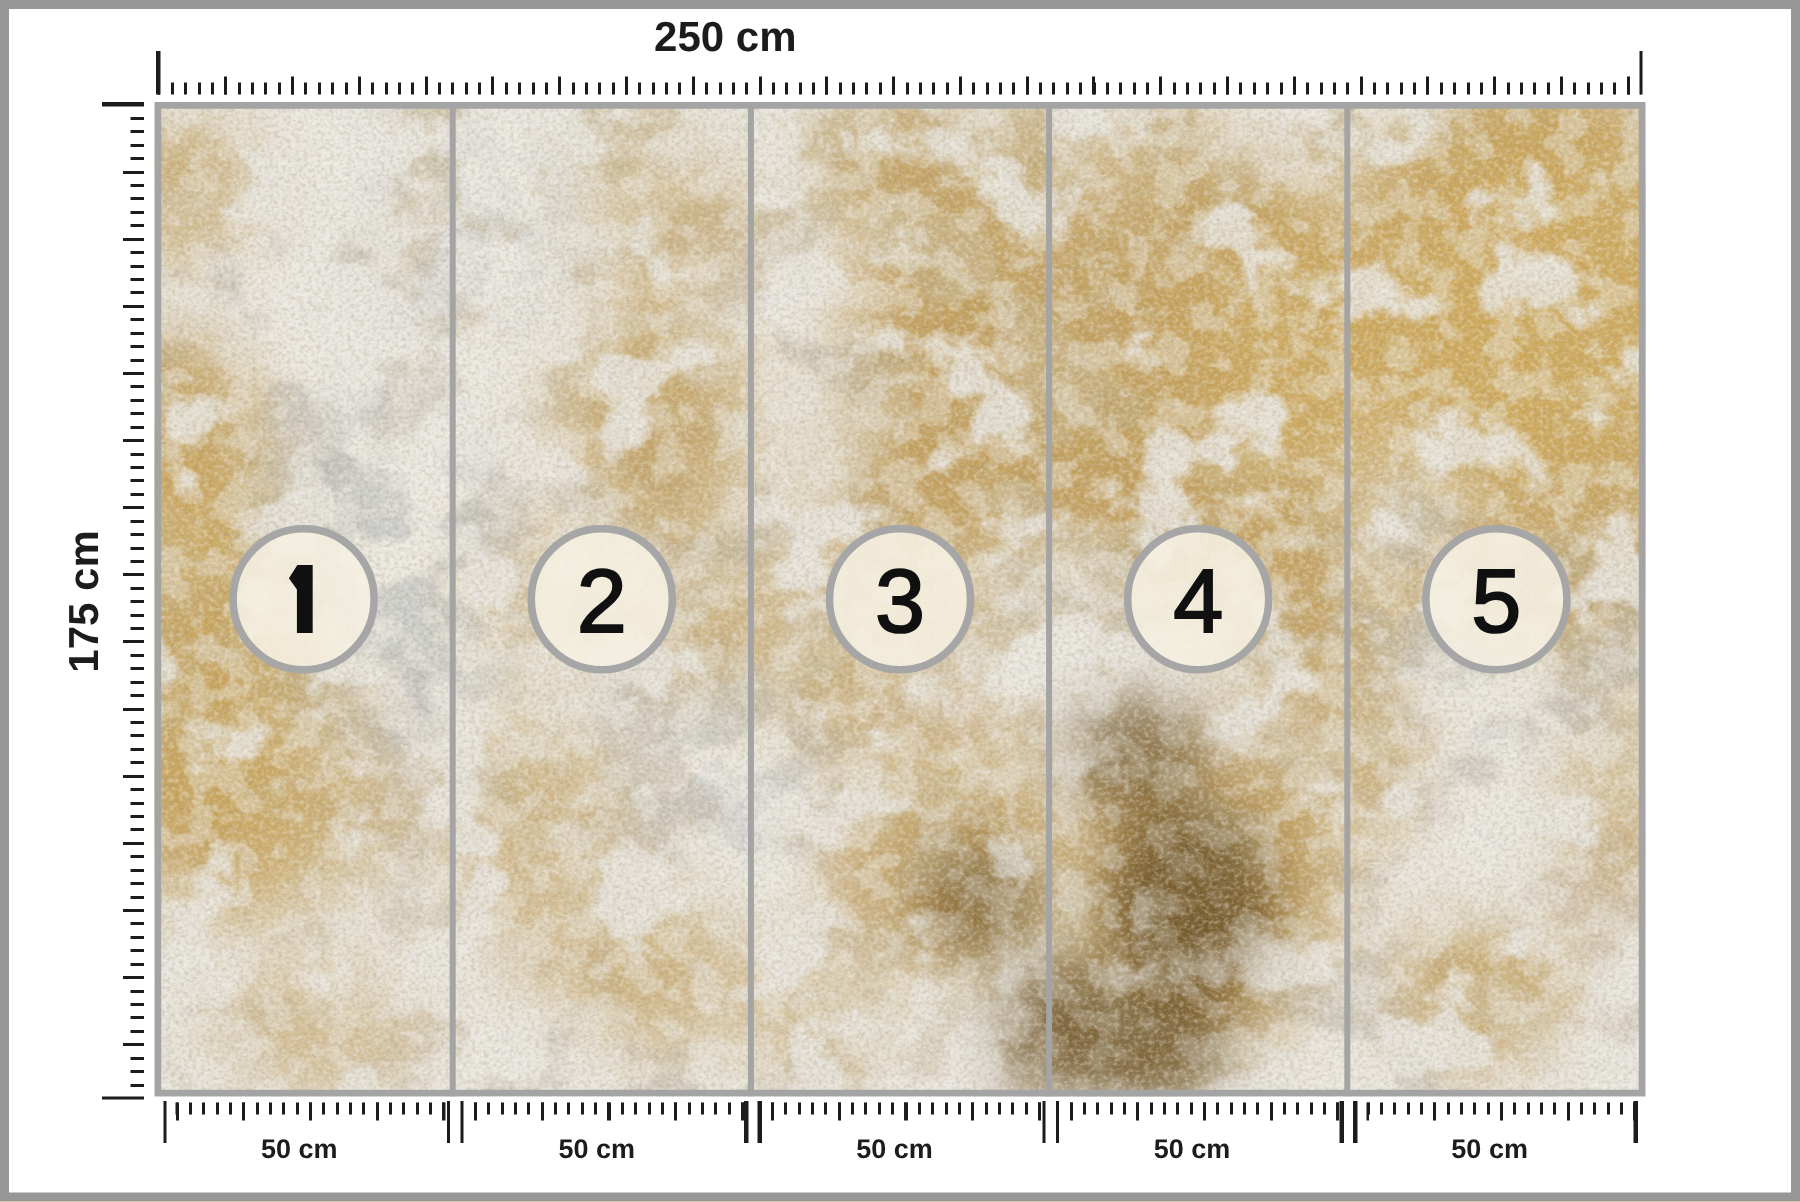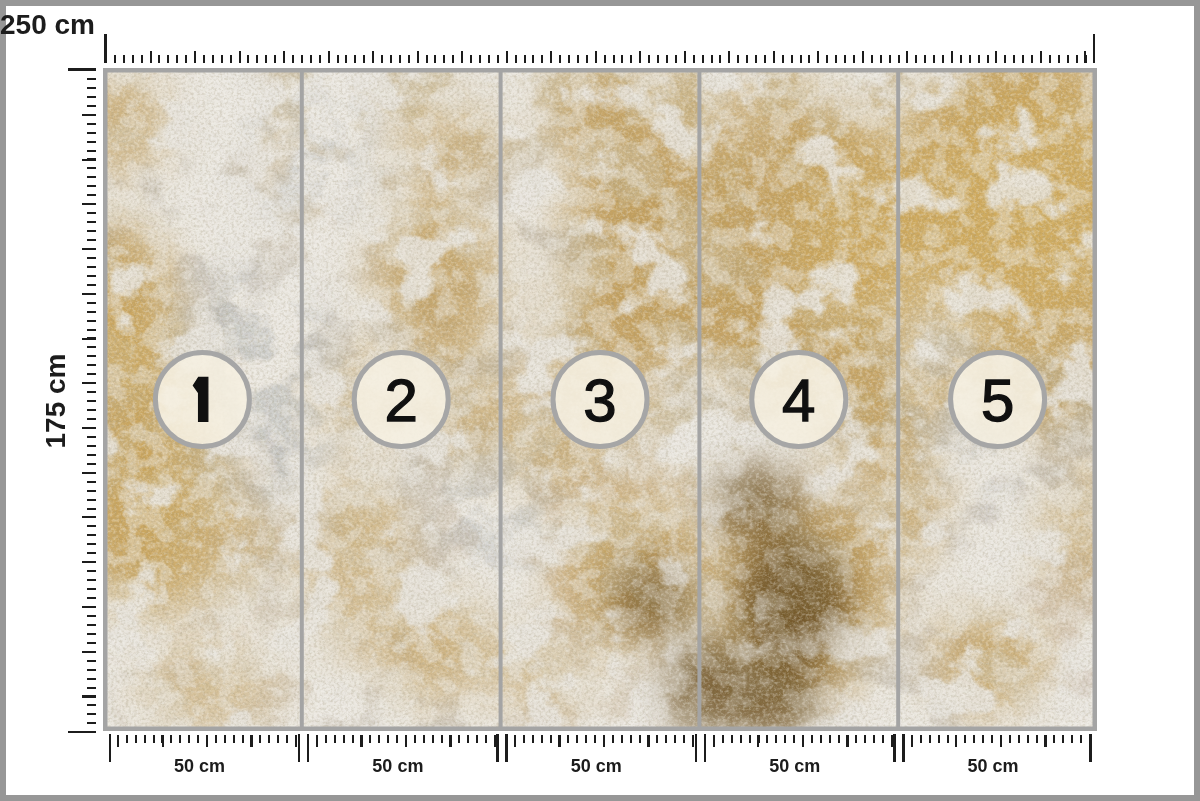--- a/index.html
+++ b/index.html
@@ -205,21 +205,21 @@
 
     <text x="497.0" y="353.3">3</text>
 
     <text x="695.8" y="353.3">4</text>
 
     <text x="894.6" y="353.3">5</text>
   </g>
 </svg>
 </div>
 
-<div class="lbl" style="left:0;top:9px;width:967px;text-align:left;font-size:28px;">250 cm</div>
+<div class="lbl" style="left:0;top:9px;width:967px;text-align:center;font-size:28px;">250 cm</div>
 
 <div class="abs" style="left:105px;top:54.5px;width:989px;height:8.5px;background:repeating-linear-gradient(90deg,#1c1c1c 0,#1c1c1c 2px,transparent 2px,transparent 8.905px);"></div>
 
 <div class="abs" style="left:105px;top:51px;width:989px;height:12px;background:repeating-linear-gradient(90deg,#1c1c1c 0,#1c1c1c 2px,transparent 2px,transparent 44.52px);"></div>
 
 <div class="abs" style="left:104px;top:34px;width:2.5px;height:29px;background:#1c1c1c;"></div>
 
 <div class="abs" style="left:1092.5px;top:34px;width:2.5px;height:29px;background:#1c1c1c;"></div>
 
 <div class="lbl" style="left:-44.5px;top:385px;width:200px;text-align:center;font-size:28px;transform:rotate(-90deg);transform-origin:center;">175 cm</div>

